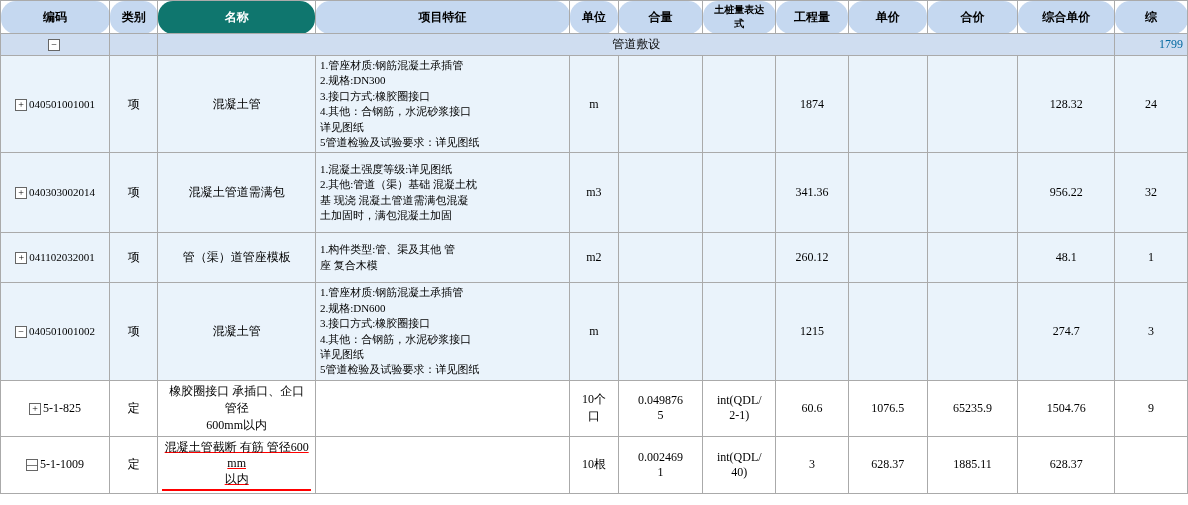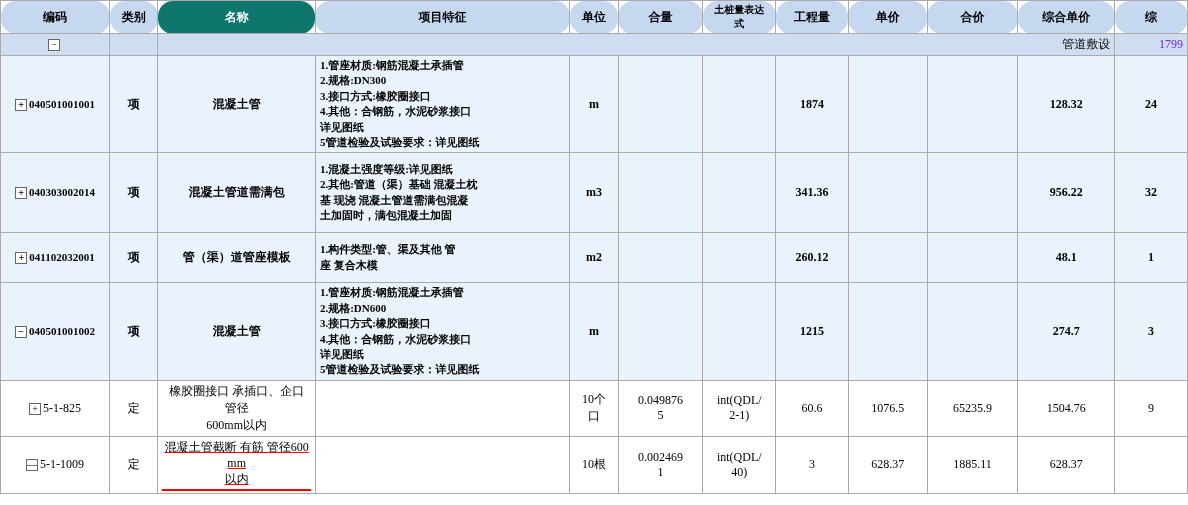--- a/index.html
+++ b/index.html
@@ -44,21 +44,21 @@
     .col-features { width: 210px; }
     .col-unit { width: 40px; }
     .col-qty { width: 70px; }
     .col-pile { width: 60px; }
     .col-work { width: 60px; }
     .col-price { width: 65px; }
     .col-total { width: 75px; }
     .col-composite { width: 80px; }
     .col-extra { width: 60px; }
     
-    td.left-align { text-align: right; }
+    td.left-align { text-align: center; }
     td.name-col { text-align: center; }
     
     .expand-icon {
       display: inline-block;
       width: 12px;
       height: 12px;
       border: 1px solid #666;
       text-align: center;
       line-height: 10px;
       font-size: 10px;
@@ -75,21 +75,20 @@
       text-align: center;
       line-height: 10px;
       font-size: 10px;
       cursor: pointer;
       margin-right: 2px;
       background: #fff;
     }
     
     .item-row td {
       background: #eaf3fb;
-      font-weight: bold;
     }
     
     .sub-row td {
       background: #fff;
     }
     
     .highlight-row td {
       background: #fff;
     }
     
@@ -104,21 +103,21 @@
     }
     
     .features-text {
       text-align: left;
       font-size: 11px;
       line-height: 1.4;
     }
     
     .top-right-value {
       text-align: right;
-      color: #6d28d9;
+      color: #0369a1;
     }
     
     
     .sec-hdr td {
       background: #cfddf0;
     }
   </style>
 </head>
 <body>
 

